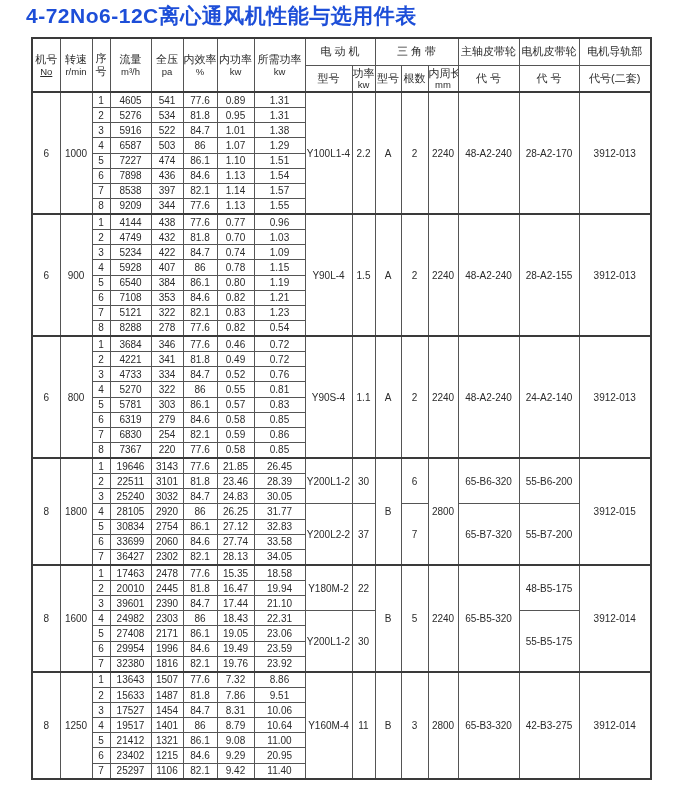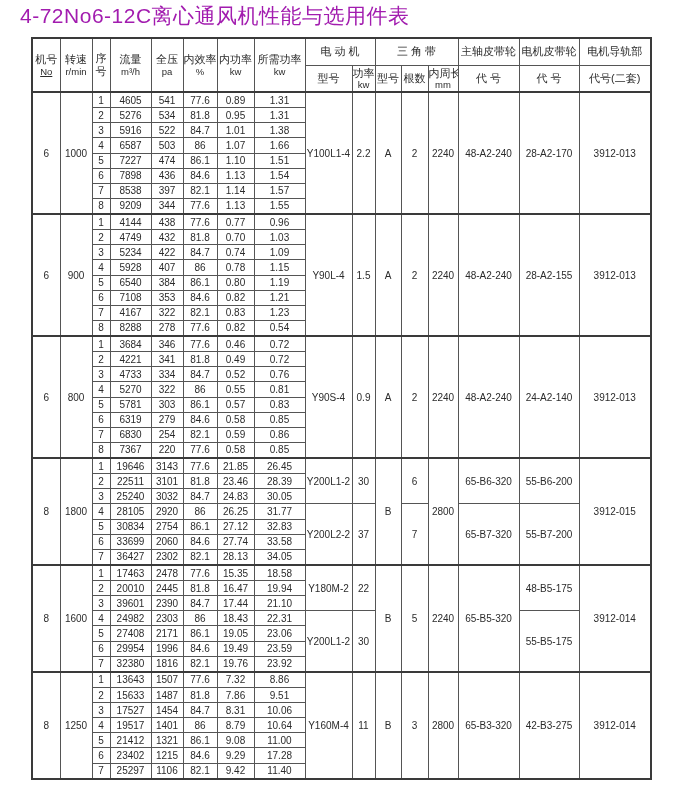--- a/index.html
+++ b/index.html
@@ -1,19 +1,19 @@
 <!DOCTYPE html>
 <html><head>
 <meta charset="utf-8">
 <style>
   html,body{margin:0;padding:0;background:#fff;}
   .page{position:relative;width:700px;height:786px;background:#ffffff;overflow:hidden;
         font-family:"Liberation Sans",sans-serif;color:#222;}
-  .title{position:absolute;left:20px;top:2px;font-size:21px;font-weight:normal;
-         color:#a21caf;letter-spacing:0.5px;white-space:nowrap;}
+  .title{position:absolute;left:26px;top:2px;font-size:21px;font-weight:bold;
+         color:#1d4ed8;letter-spacing:0.5px;white-space:nowrap;}
   table.fan{position:absolute;left:31px;top:37px;width:619px;height:743px;
             border-collapse:collapse;table-layout:fixed;border:2px solid #3a3a3a;}
   table.fan th, table.fan td{
     border:1px solid #555;padding:0;margin:0;text-align:center;vertical-align:middle;
     color:#2b2b2b;font-weight:normal;overflow:hidden;white-space:nowrap;}
   thead tr{height:27px;}
   thead th{font-size:11px;line-height:1.15;}
   tbody td{font-size:10px;}
   .hl{display:block;line-height:1.2;}
   .hl.lat{font-size:9.5px;line-height:1.05;}
@@ -158,21 +158,21 @@
           <td>84.7</td>
           <td>1.01</td>
           <td>1.38</td>
         </tr>
         <tr>
           <td>4</td>
           <td>6587</td>
           <td>503</td>
           <td>86</td>
           <td>1.07</td>
-          <td>1.66</td>
+          <td>1.29</td>
         </tr>
         <tr>
           <td>5</td>
           <td>7227</td>
           <td>474</td>
           <td>86.1</td>
           <td>1.10</td>
           <td>1.51</td>
         </tr>
         <tr>
@@ -252,21 +252,21 @@
         <tr>
           <td>6</td>
           <td>7108</td>
           <td>353</td>
           <td>84.6</td>
           <td>0.82</td>
           <td>1.21</td>
         </tr>
         <tr>
           <td>7</td>
-          <td>4167</td>
+          <td>5121</td>
           <td>322</td>
           <td>82.1</td>
           <td>0.83</td>
           <td>1.23</td>
         </tr>
         <tr>
           <td>8</td>
           <td>8288</td>
           <td>278</td>
           <td>77.6</td>
@@ -276,21 +276,21 @@
         <tr class="grp-top">
           <td rowspan="8">6</td>
           <td rowspan="8">800</td>
           <td>1</td>
           <td>3684</td>
           <td>346</td>
           <td>77.6</td>
           <td>0.46</td>
           <td>0.72</td>
           <td rowspan="8">Y90S-4</td>
-          <td rowspan="8">0.9</td>
+          <td rowspan="8">1.1</td>
           <td rowspan="8">A</td>
           <td rowspan="8">2</td>
           <td rowspan="8">2240</td>
           <td rowspan="8">48-A2-240</td>
           <td rowspan="8">24-A2-140</td>
           <td rowspan="8">3912-013</td>
         </tr>
         <tr>
           <td>2</td>
           <td>4221</td>
@@ -536,21 +536,21 @@
           <td>86.1</td>
           <td>9.08</td>
           <td>11.00</td>
         </tr>
         <tr>
           <td>6</td>
           <td>23402</td>
           <td>1215</td>
           <td>84.6</td>
           <td>9.29</td>
-          <td>17.28</td>
+          <td>20.95</td>
         </tr>
         <tr>
           <td>7</td>
           <td>25297</td>
           <td>1106</td>
           <td>82.1</td>
           <td>9.42</td>
           <td>11.40</td>
         </tr>
       </tbody>

